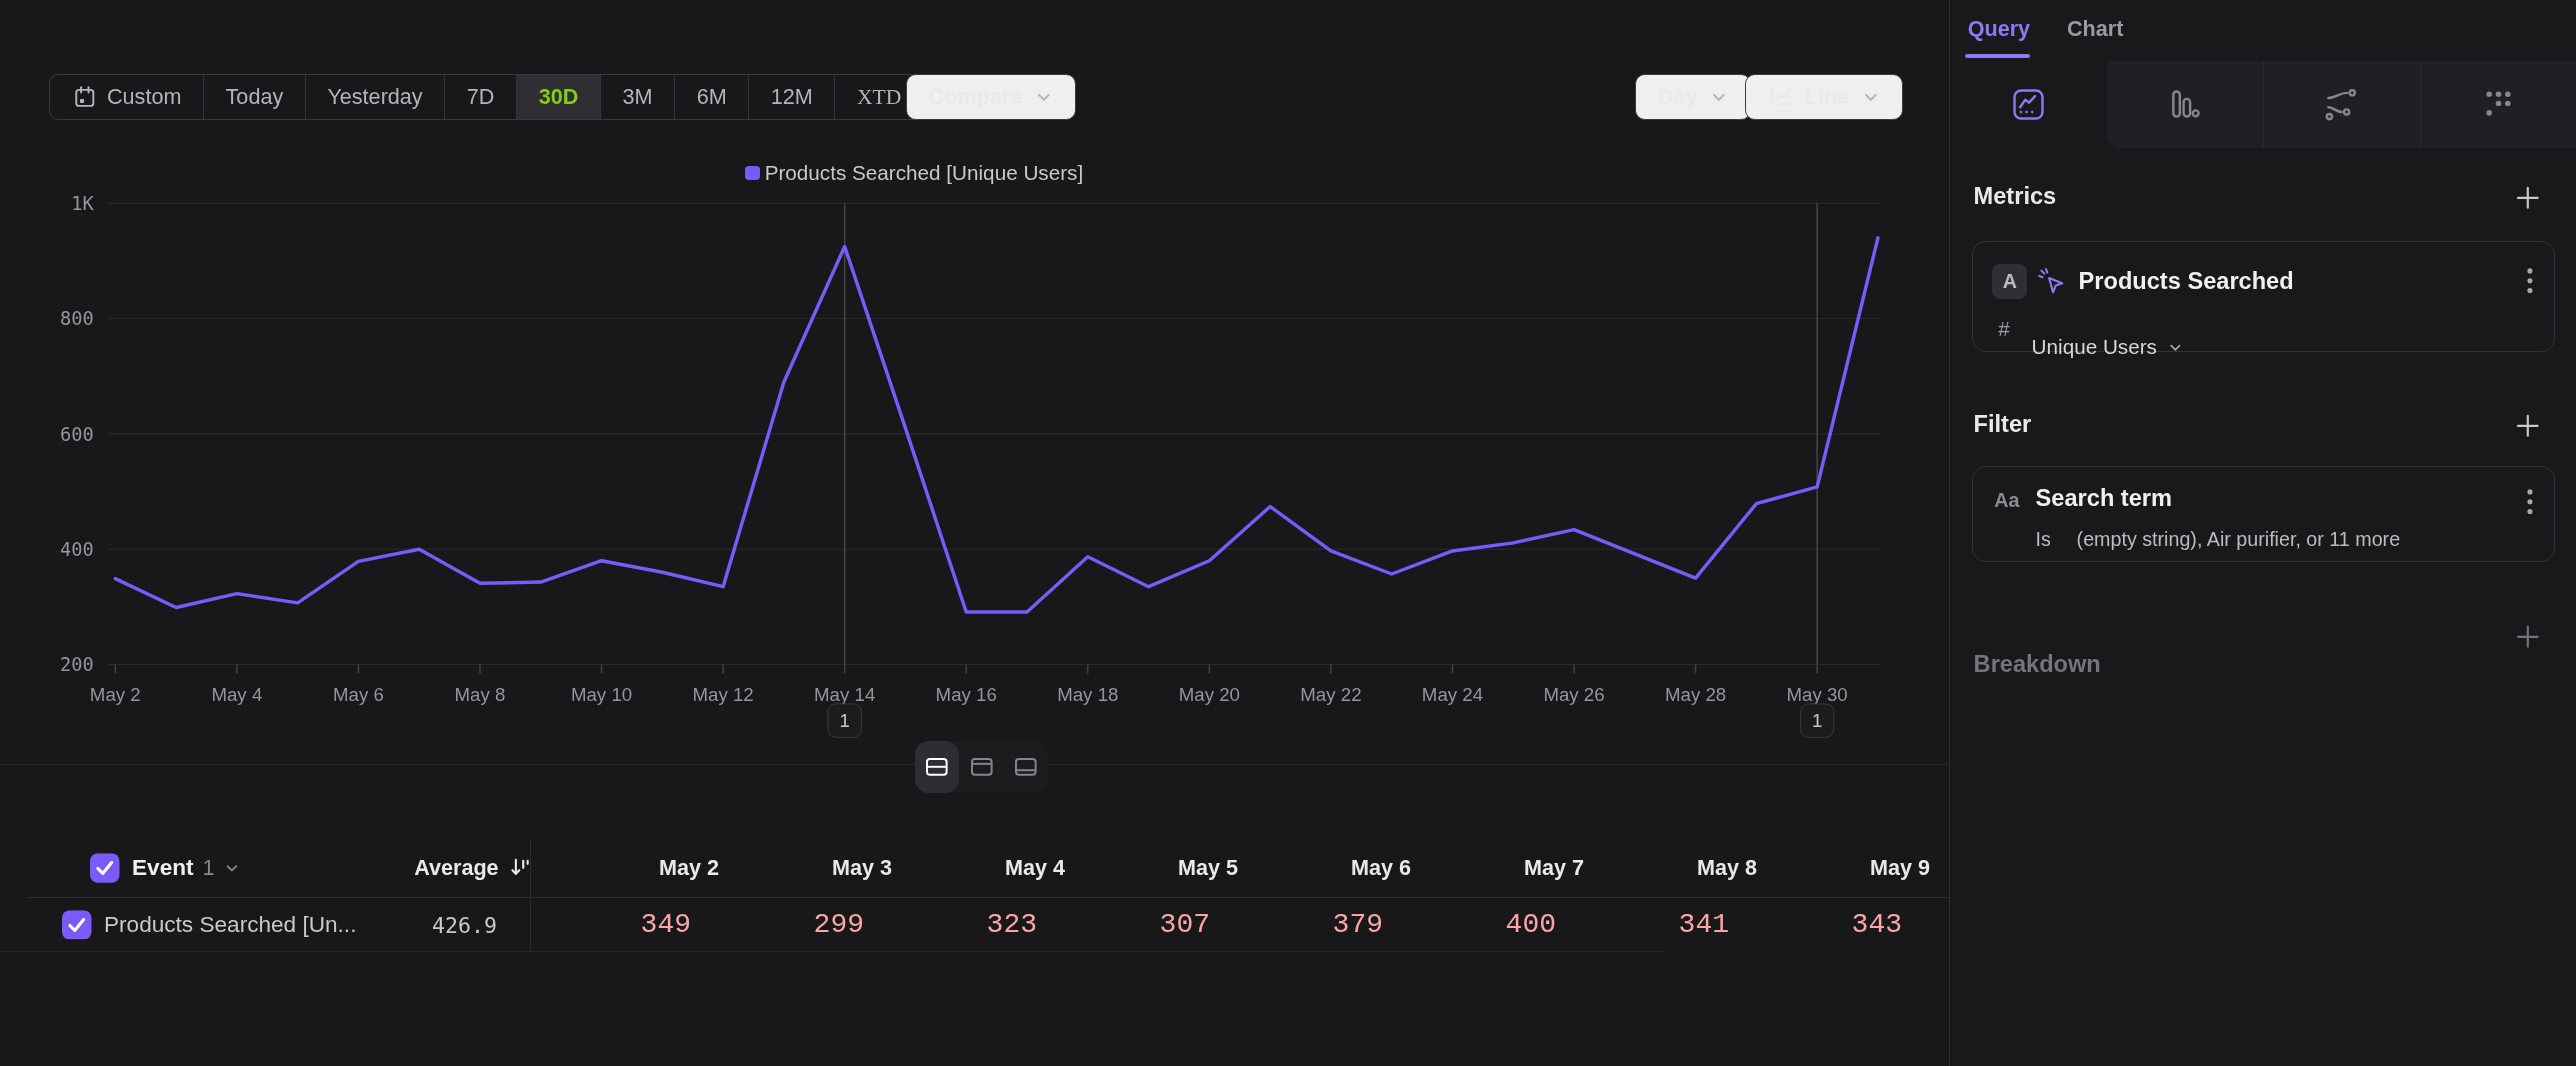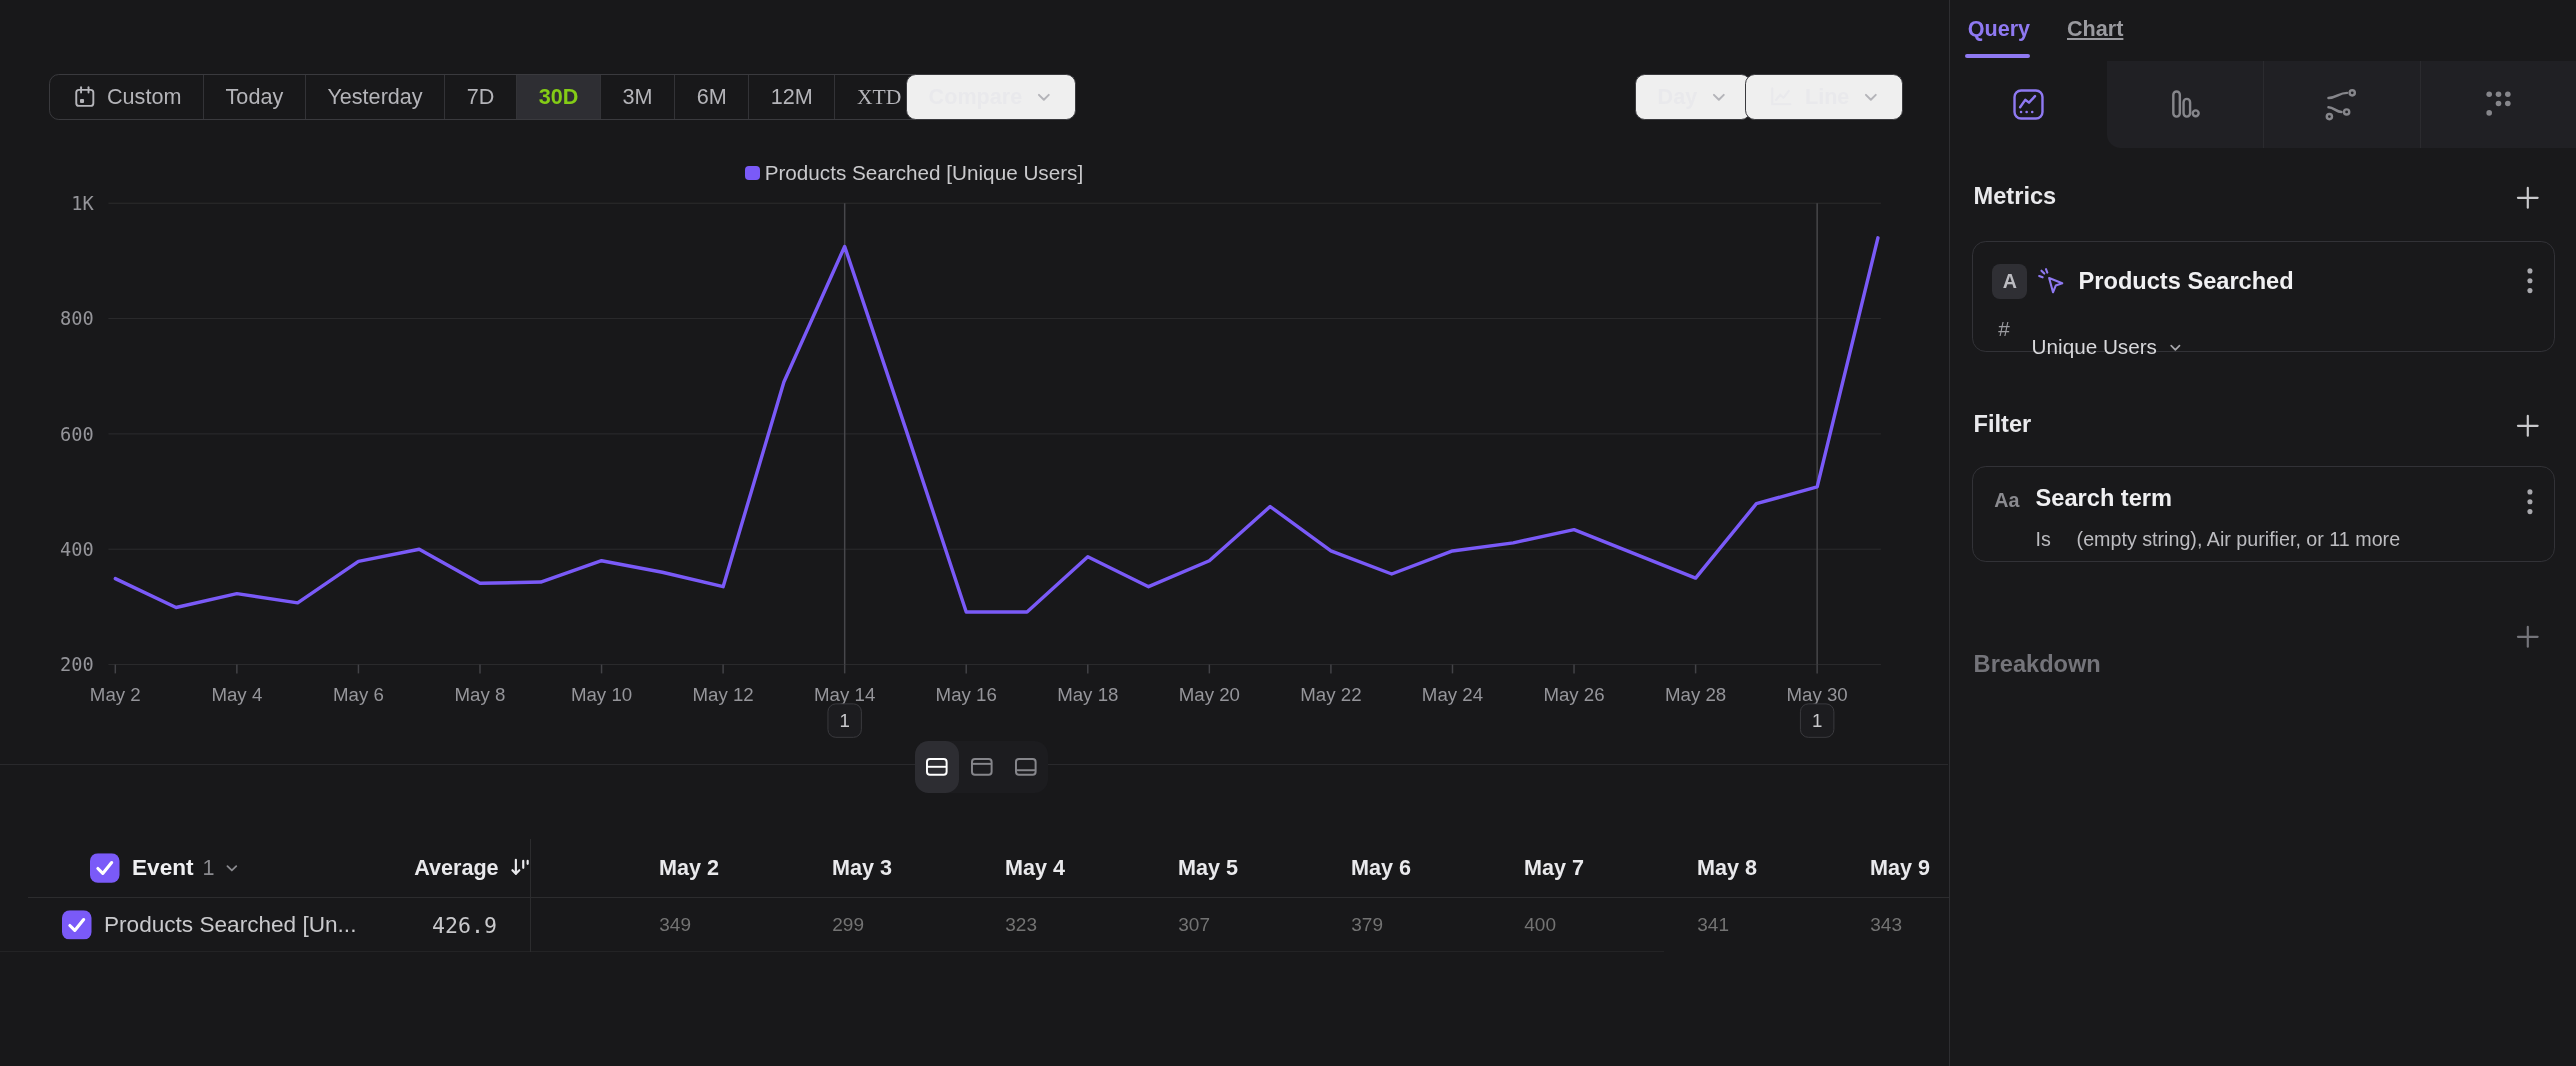--- a/index.html
+++ b/index.html
@@ -46,21 +46,21 @@
   .evt-count{font-size:21.6px;color:#8a8a8f;}
   .avg-head{position:absolute;left:295px;width:209px;top:50%;transform:translateY(-50%);
     display:flex;justify-content:flex-end;align-items:center;gap:9.8px;font-size:21.6px;font-weight:700;color:#e9e9ec;}
   .avg-val{position:absolute;left:295px;width:202px;top:50%;transform:translateY(-50%);text-align:right;
     font-family:"DejaVu Sans Mono",monospace;font-size:21.6px;color:#c9c9cc;}
   .row-label{position:absolute;left:104px;top:50%;transform:translateY(-50%);font-size:22.6px;color:#c9c9cc;white-space:nowrap;}
   #tbl-vline{left:530px;top:839px;width:1px;height:113px;background:#2c2c2e;}
   .cols{position:absolute;left:518px;top:0;height:100%;display:flex;}
   .cols .cell{width:173px;display:flex;align-items:center;justify-content:flex-end;}
   #col-headers .cell{font-size:21.6px;font-weight:700;color:#e9e9ec;}
-  #col-values .cell{font-family:Liberation Sans, sans-serif;font-size:19px;color:#737373;}
+  #col-values .cell{font-family:Liberation Mono, monospace;font-size:28px;color:#fca5a5;}
 
   
   #panel{left:1949px;top:0;width:627px;height:1067px;background:#19191b;border-left:1px solid #2e2e31;box-sizing:border-box;}
   .ptab{position:absolute;top:15.7px;font-size:21.6px;font-weight:700;cursor:pointer;}
   #ptab-underline{position:absolute;left:14.8px;top:54px;width:65px;height:3.9px;border-radius:2px;}
   #icon-strip{position:absolute;left:0;top:61px;width:100%;height:87px;display:flex;}
   .itab{width:157px;display:flex;align-items:center;justify-content:center;color:#86868b;cursor:pointer;
     background:#202024;border-left:1px solid #2b2b2f;box-sizing:border-box;}
   .itab:nth-child(2){border-bottom-left-radius:13.8px;border-left:none;}
   .itab.active{background:transparent;border:none;color:#8F79F2;}
@@ -310,21 +310,21 @@
           <span class="cell">343</span>
         </span>
     </div>
 
     <div id="tbl-vline" class="abs"></div>
   </div>
 
   <div id="panel" class="abs">
 
     <span class="ptab" style="left:17.7px;color:#8F79F2;">Query</span>
-    <span class="ptab" style="left:117px;color:#9a9a9f;text-decoration:underline;">Chart</span>
+    <span class="ptab" style="left:117px;color:#9a9a9f;">Chart</span>
     <span id="ptab-underline" style="background:#8F79F2;"></span>
 
     <div id="icon-strip">
       <div class="itab active">
         <span style="display:inline-flex;">
           <svg width="41" height="41" viewBox="0 0 44 44" fill="none" stroke="currentColor" stroke-width="2.6" stroke-linecap="round" stroke-linejoin="round">
               <rect x="7" y="7" width="30" height="30" rx="7"></rect>
               <polyline points="13,25 18.5,17 22.5,20 29,13"></polyline>
               <circle cx="14" cy="30" r="1.4" fill="currentColor" stroke="none"></circle>
               <circle cx="20" cy="30" r="1.4" fill="currentColor" stroke="none"></circle>

